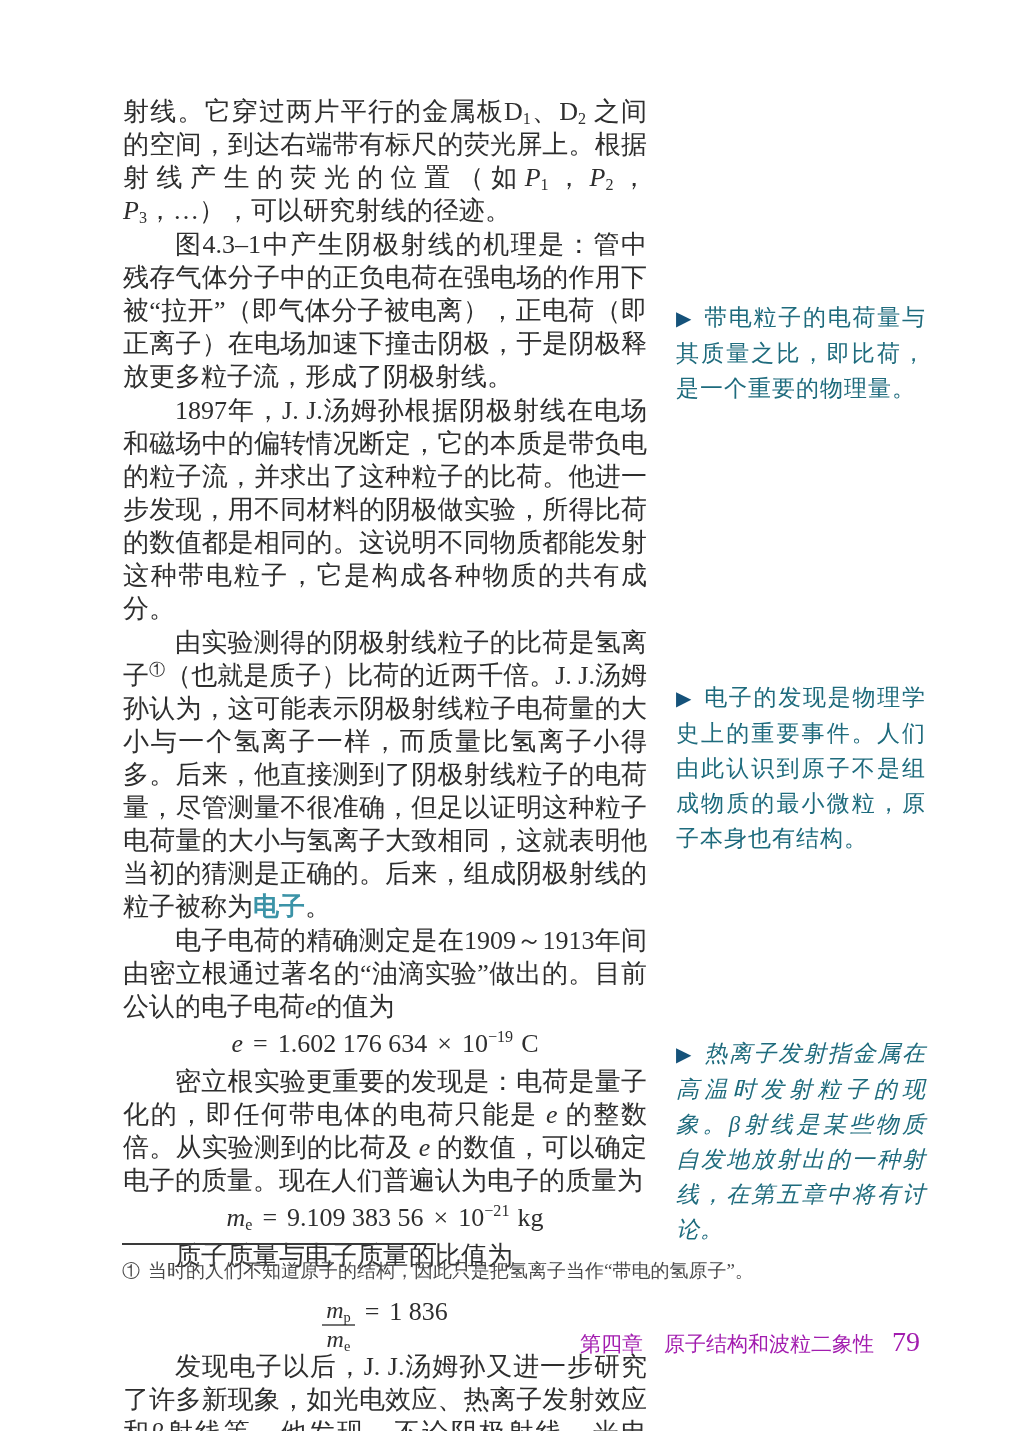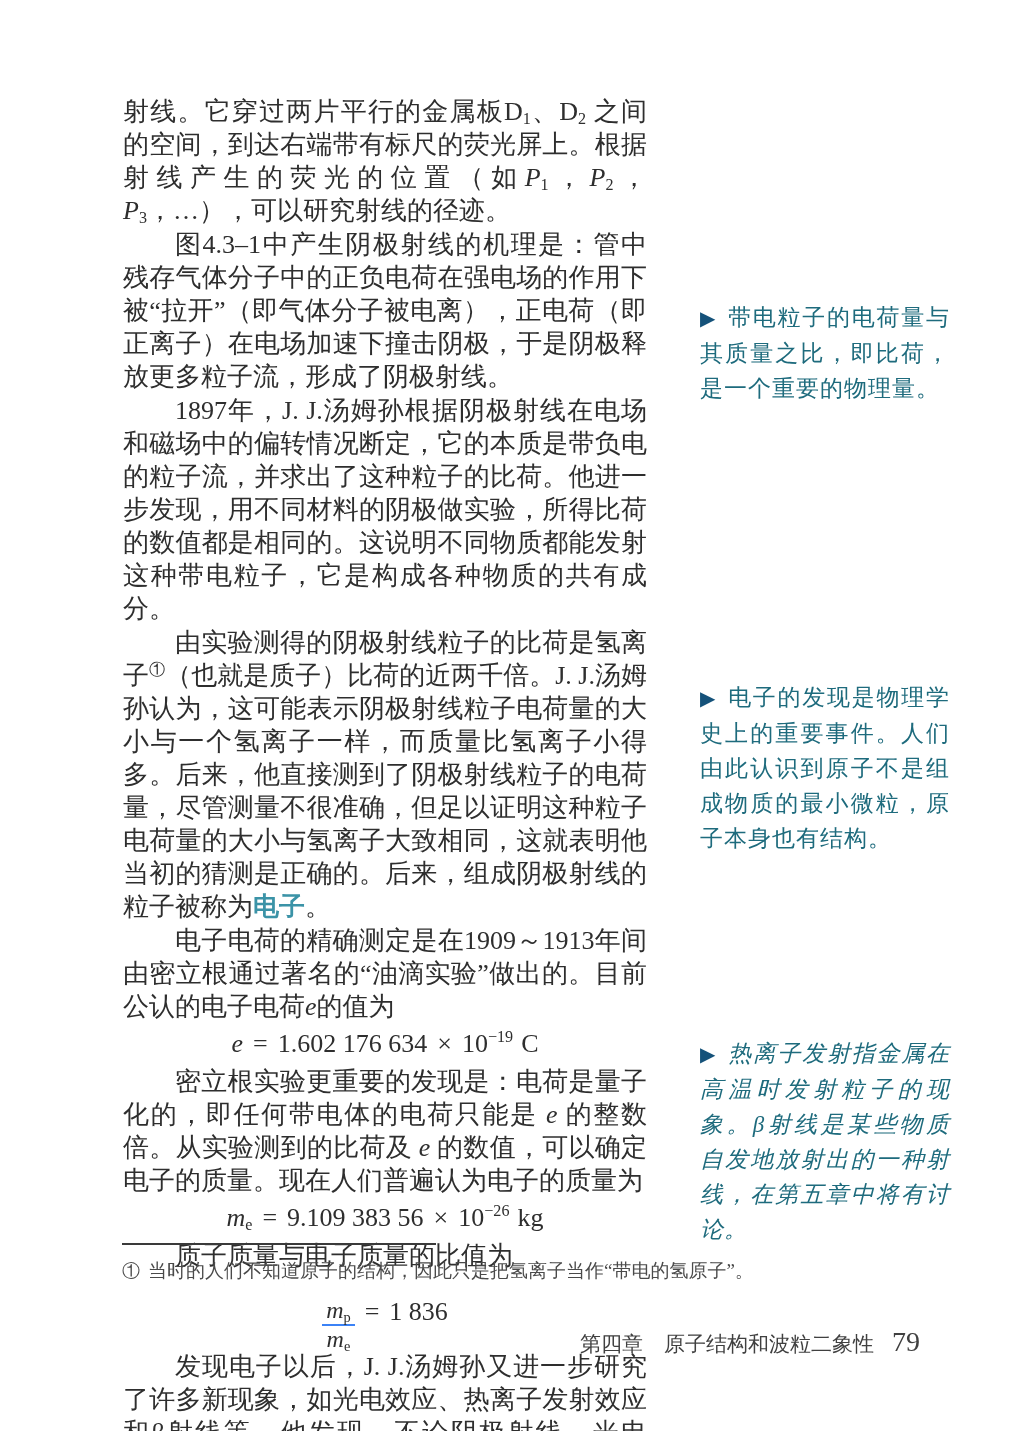--- a/index.html
+++ b/index.html
@@ -36,26 +36,26 @@
   .formula sup{font-size:0.62em;line-height:0;font-family:Liberation Serif, serif;}
   .formula .unit{margin-left:8px;}
   .formula-frac{
     display:flex;align-items:center;justify-content:center;
     height:76px;font-size:26px;
   }
   .frac{
     display:inline-flex;flex-direction:column;align-items:center;
     vertical-align:middle;line-height:1.05;font-size:24px;
   }
-  .frac .num{border-bottom:2px solid #3b82f6;padding:0 4px 1px 4px;margin-top:28px;}
+  .frac .num{border-bottom:2px solid #737373;padding:0 4px 1px 4px;margin-top:28px;}
   .frac .den{padding:1px 4px 0 4px;}
   .frac .sb{font-size:0.6em;}
   
   .margin-note{
-    position:absolute;left:700px;width:250px;
+    position:absolute;left:676px;width:250px;
     font-size:23px;line-height:35px;
     color:#1e6b7d;
     text-align:justify;
     letter-spacing:1px;
   }
   .note-arrow{
     color:#15527a;font-size:20px;margin-right:12px;
     letter-spacing:0;
   }
   
@@ -66,21 +66,21 @@
   .footnote{
     position:absolute;left:122px;top:1258px;width:560px;
     font-size:19px;line-height:26px;color:#4a4a4a;
     white-space:nowrap;
   }
   .footnote .marker{font-size:18px;margin-right:8px;}
   
   .footer{
     position:absolute;left:560px;top:1326px;width:360px;
     display:flex;justify-content:flex-end;align-items:baseline;
-    font-size:21px;color:#404040;
+    font-size:21px;color:#a21caf;
   }
   .footer .pagenum{margin-left:18px;font-size:28px;}
 </style>
 </head>
 <body>
 
 <div class="page">
 
   <div class="body-col">
     <p class="para"><span>射线。它穿过两片平行的金属板</span><span class="v">D</span><span class="sb">1</span><span>、</span><span class="v">D</span><span class="sb">2</span><span> 之间的空间，到达右端带有标尺的荧光屏上。根据射线产生的荧光的位置（如</span><span class="i">P</span><span class="sb">1</span><span>，</span><span class="i">P</span><span class="sb">2</span><span>，</span><span class="i">P</span><span class="sb">3</span><span>，…），可以研究射线的径迹。</span></p>
@@ -89,21 +89,21 @@
     <p class="para indent"><span>由实验测得的阴极射线粒子的比荷是氢离子</span><span class="sp">①</span><span>（也就是质子）比荷的近两千倍。J. J.汤姆孙认为，这可能表示阴极射线粒子电荷量的大小与一个氢离子一样，而质量比氢离子小得多。后来，他直接测到了阴极射线粒子的电荷量，尽管测量不很准确，但足以证明这种粒子电荷量的大小与氢离子大致相同，这就表明他当初的猜测是正确的。后来，组成阴极射线的粒子被称为</span><span class="em">电子</span><span>。</span></p>
     <p class="para indent"><span>电子电荷的精确测定是在1909～1913年间由密立根通过著名的“油滴实验”做出的。目前公认的电子电荷</span><span class="i">e</span><span>的值为</span></p>
 
     <div class="formula">
       <span class="i">e</span><span class="eq">=</span><span>1.602 176 634</span><span class="times">×</span><span>10</span><sup>−19</sup><span class="unit">C</span>
     </div>
 
     <p class="para indent"><span>密立根实验更重要的发现是：电荷是量子化的，即任何带电体的电荷只能是 </span><span class="i">e</span><span> 的整数倍。从实验测到的比荷及 </span><span class="i">e</span><span> 的数值，可以确定电子的质量。现在人们普遍认为电子的质量为</span></p>
 
     <div class="formula">
-      <span class="i">m</span><sub class="sb">e</sub><span class="eq">=</span><span>9.109 383 56</span><span class="times">×</span><span>10</span><sup>−26</sup><span class="unit">kg</span>
+      <span class="i">m</span><sub class="sb">e</sub><span class="eq">=</span><span>9.109 383 56</span><span class="times">×</span><span>10</span><sup>−21</sup><span class="unit">kg</span>
     </div>
 
     <p class="para indent"><span>质子质量与电子质量的比值为</span></p>
 
     <div class="formula-frac">
       <span class="frac">
         <span class="num"><span class="i">m</span><sub class="sb">p</sub></span>
         <span class="den"><span class="i">m</span><sub class="sb">e</sub></span>
       </span>
       <span class="eq" style="margin:0 10px;">=</span>

